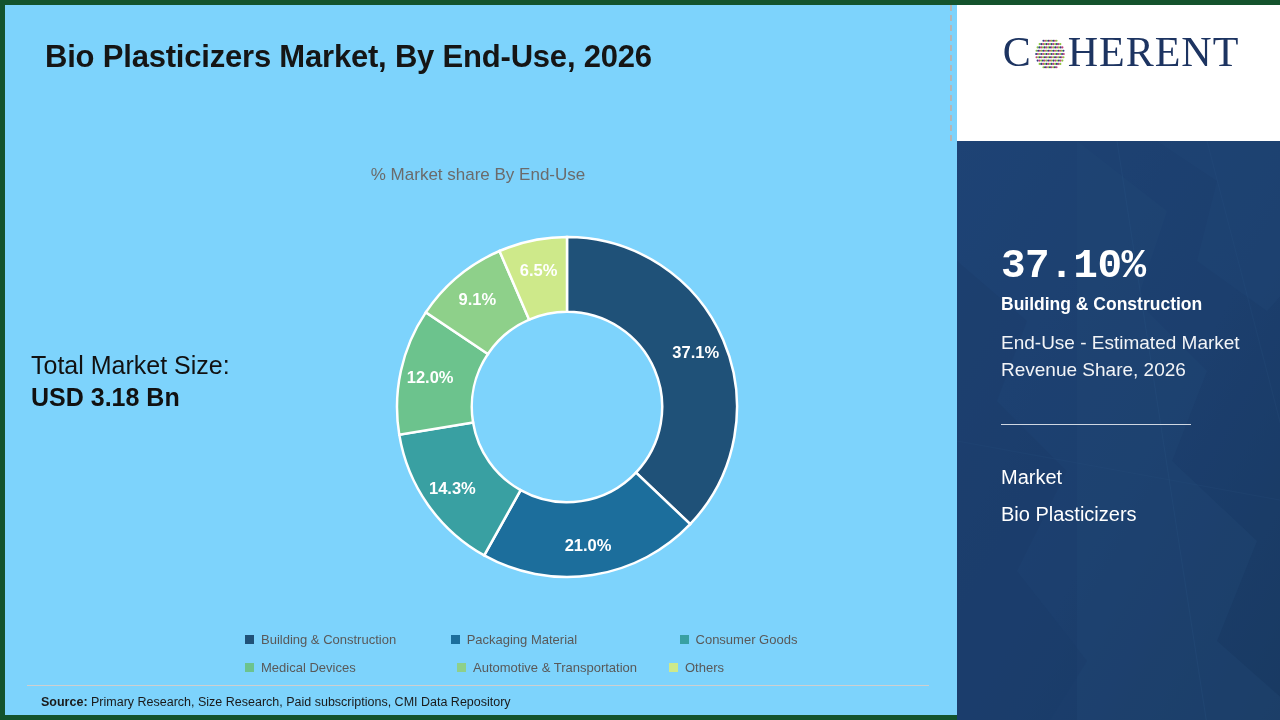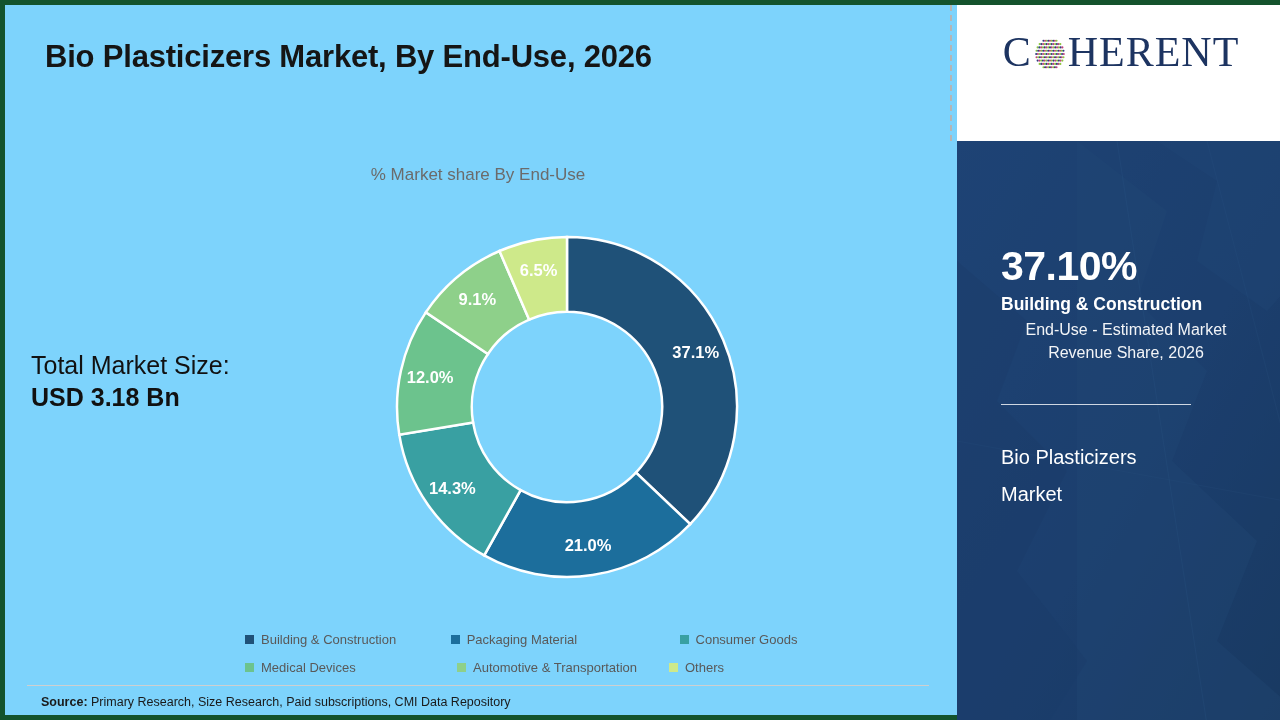--- a/index.html
+++ b/index.html
@@ -190,34 +190,34 @@
     position: absolute;
     left: 44px; top: 104px;
     width: 250px;
     color: #ffffff;
   }
   #stat-value {
     font-size: 41px;
     font-weight: bold;
     letter-spacing: -0.5px;
     line-height: 1.05;
+    font-family: Liberation Mono, monospace;
   }
   #stat-segment {
     margin-top: 6px;
     font-size: 17.5px;
     font-weight: bold;
     line-height: 1.25;
   }
   #stat-desc {
-    margin-top: 3px;
-    font-size: 16px;
+    margin-top: 14px;
+    font-size: 19px;
     font-weight: normal;
     line-height: 1.42;
     color: #f2f4f7;
-    text-align: center;
   }
   #panel-divider {
     margin-top: 40px;
     width: 190px; height: 1px;
     background: #cfd7e2;
   }
   #panel-report {
     margin-top: 34px;
     font-size: 20px;
     line-height: 1.85;
@@ -460,21 +460,21 @@
         <line x1="250" y1="0" x2="328" y2="300" stroke="#3a6a99" stroke-width="1" opacity="0.18"></line>
         <line x1="0" y1="300" x2="328" y2="360" stroke="#3a6a99" stroke-width="1" opacity="0.15"></line>
       </svg>
 
       <div id="panel-content">
         <div id="stat-value">37.10%</div>
         <div id="stat-segment">Building &amp; Construction</div>
         <div id="stat-desc">End-Use - Estimated Market Revenue Share, 2026</div>
         <div id="panel-divider"></div>
         <div id="panel-report">
+          <div>Market</div>
           <div>Bio Plasticizers</div>
-          <div>Market</div>
         </div>
       </div>
     </div>
 
   </div>
 
 </div>
 
 </body></html>

